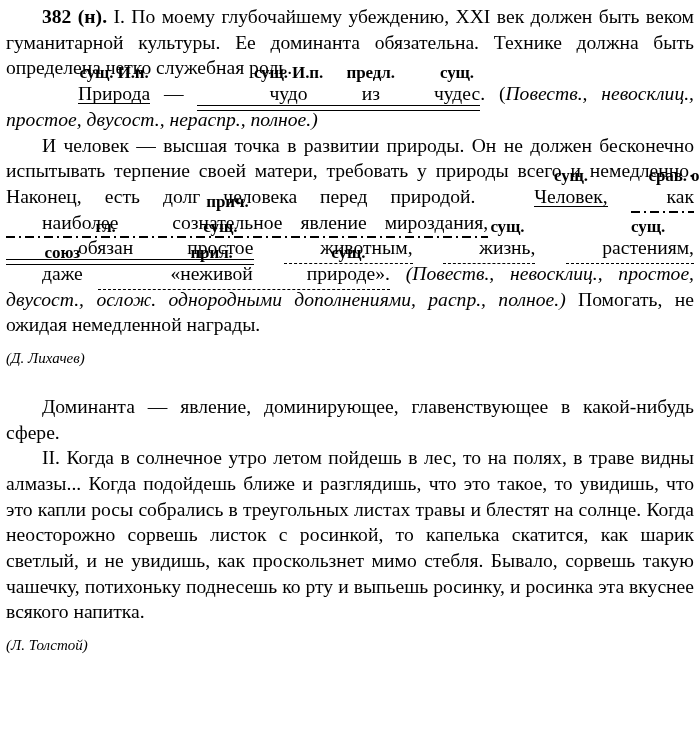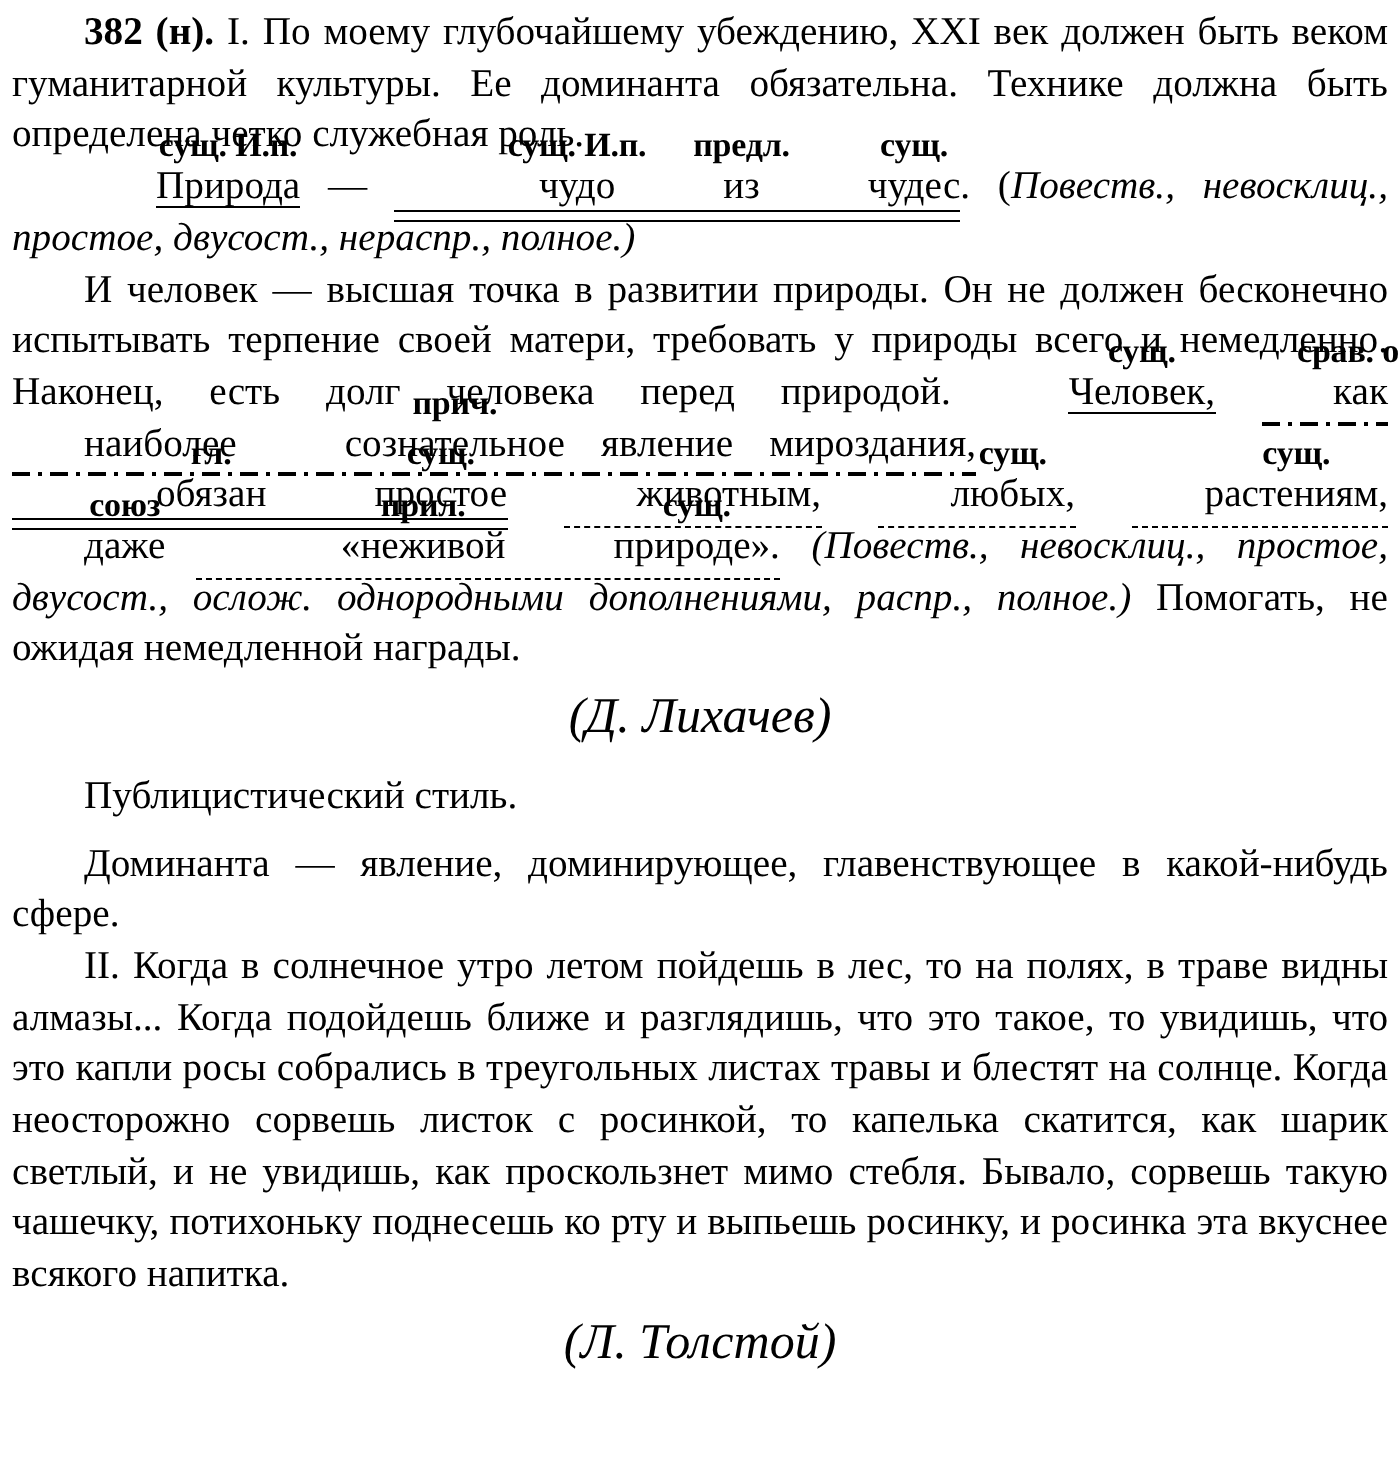--- a/index.html
+++ b/index.html
@@ -26,23 +26,23 @@
     font-size: 19.6px;
     line-height: 25.7px;
     text-align: justify;
     text-justify: inter-word;
     hyphens: manual;
   }
   .indent { text-indent: 36px; }
   .ex-num { font-weight: bold; }
   .ital { font-style: italic; }
   .attrib {
-    text-align: center;
+    text-align: left;
     font-style: italic;
-    font-size: 25px;
+    font-size: 15px;
     line-height: 25.7px;
     margin: 0;
   }
   .gap-sm { height: 8px; }
   .gap-md { height: 14px; }
 
   
   .mark {
     position: relative;
     display: inline-block;
@@ -122,33 +122,32 @@
     <span class="mark u-double"><span class="mark"><span class="lbl">сущ. И.п.</span><span>чудо</span></span><span class="wsp"></span><span class="mark"><span class="lbl">предл.</span><span>из</span></span><span class="wsp"></span><span class="mark"><span class="lbl">сущ.</span><span>чудес</span></span></span><span>. (</span><span class="ital">Повеств., невосклиц., простое, двусост., нераспр., полное.)</span>
   </p>
 
   <p class="indent">
     <span>И человек — высшая точка в развитии природы. Он не должен бесконечно испытывать терпение своей матери, требовать у природы всего и немедленно. Наконец, есть долг человека перед природой.</span>
     <span class="mark"><span class="lbl">сущ.</span><span class="u-single">Человек,</span></span>
     <span class="mark u-dashdot"><span class="lbl">срав. об.</span><span>как</span></span>
     <span class="mark u-dashdot"><span>наиболее</span><span class="wsp"></span><span class="mark"><span class="lbl">прич.</span><span>сознательное</span></span><span class="wsp"></span><span>явление</span><span class="wsp"></span><span>мироздания,</span></span>
     <span class="mark u-double"><span class="mark"><span class="lbl">гл.</span><span>обязан</span></span><span class="wsp"></span><span class="mark"><span class="lbl">сущ.</span><span>простое</span></span></span>
     <span class="mark u-dashed"><span>животным,</span></span>
-    <span class="mark u-dashed"><span class="lbl">сущ.</span><span>любых,</span></span>
+    <span class="mark u-dashed"><span class="lbl">сущ.</span><span>жизнь,</span></span>
     <span class="mark u-dashed"><span class="lbl">сущ.</span><span>растениям,</span></span>
     <span class="mark"><span class="lbl">союз</span><span>даже</span></span>
     <span class="mark u-dashed"><span class="mark"><span class="lbl">прил.</span><span>«неживой</span></span><span class="wsp"></span><span class="mark"><span class="lbl">сущ.</span><span>природе».</span></span></span>
     <span class="ital">(Повеств., невосклиц., простое, двусост., ослож. однородными дополнениями, распр., полное.)</span>
     <span>Помогать, не ожидая немедленной награды.</span>
   </p>
 
   <div class="gap-sm"></div>
   <p class="attrib">(Д. Лихачев)</p>
 
   <div class="gap-md"></div>
-  <p class="indent">Публицистический стиль.</p>
 
   <div class="gap-sm"></div>
   <p class="indent">Доминанта — явление, доминирующее, главенствующее в какой-нибудь сфере.</p>
 
   <p class="indent">
     <span>II.</span>
     <span>Когда в солнечное утро летом пойдешь в лес, то на полях, в траве видны алмазы... Когда подойдешь ближе и разглядишь, что это такое, то увидишь, что это капли росы собрались в треугольных листах травы и блестят на солнце. Когда неосторожно сорвешь листок с росинкой, то капелька скатится, как шарик светлый, и не увидишь, как проскользнет мимо стебля. Бывало, сорвешь такую чашечку, потихоньку поднесешь ко рту и выпьешь росинку, и росинка эта вкуснее всякого напитка.</span>
   </p>
 
   <div class="gap-sm"></div>

